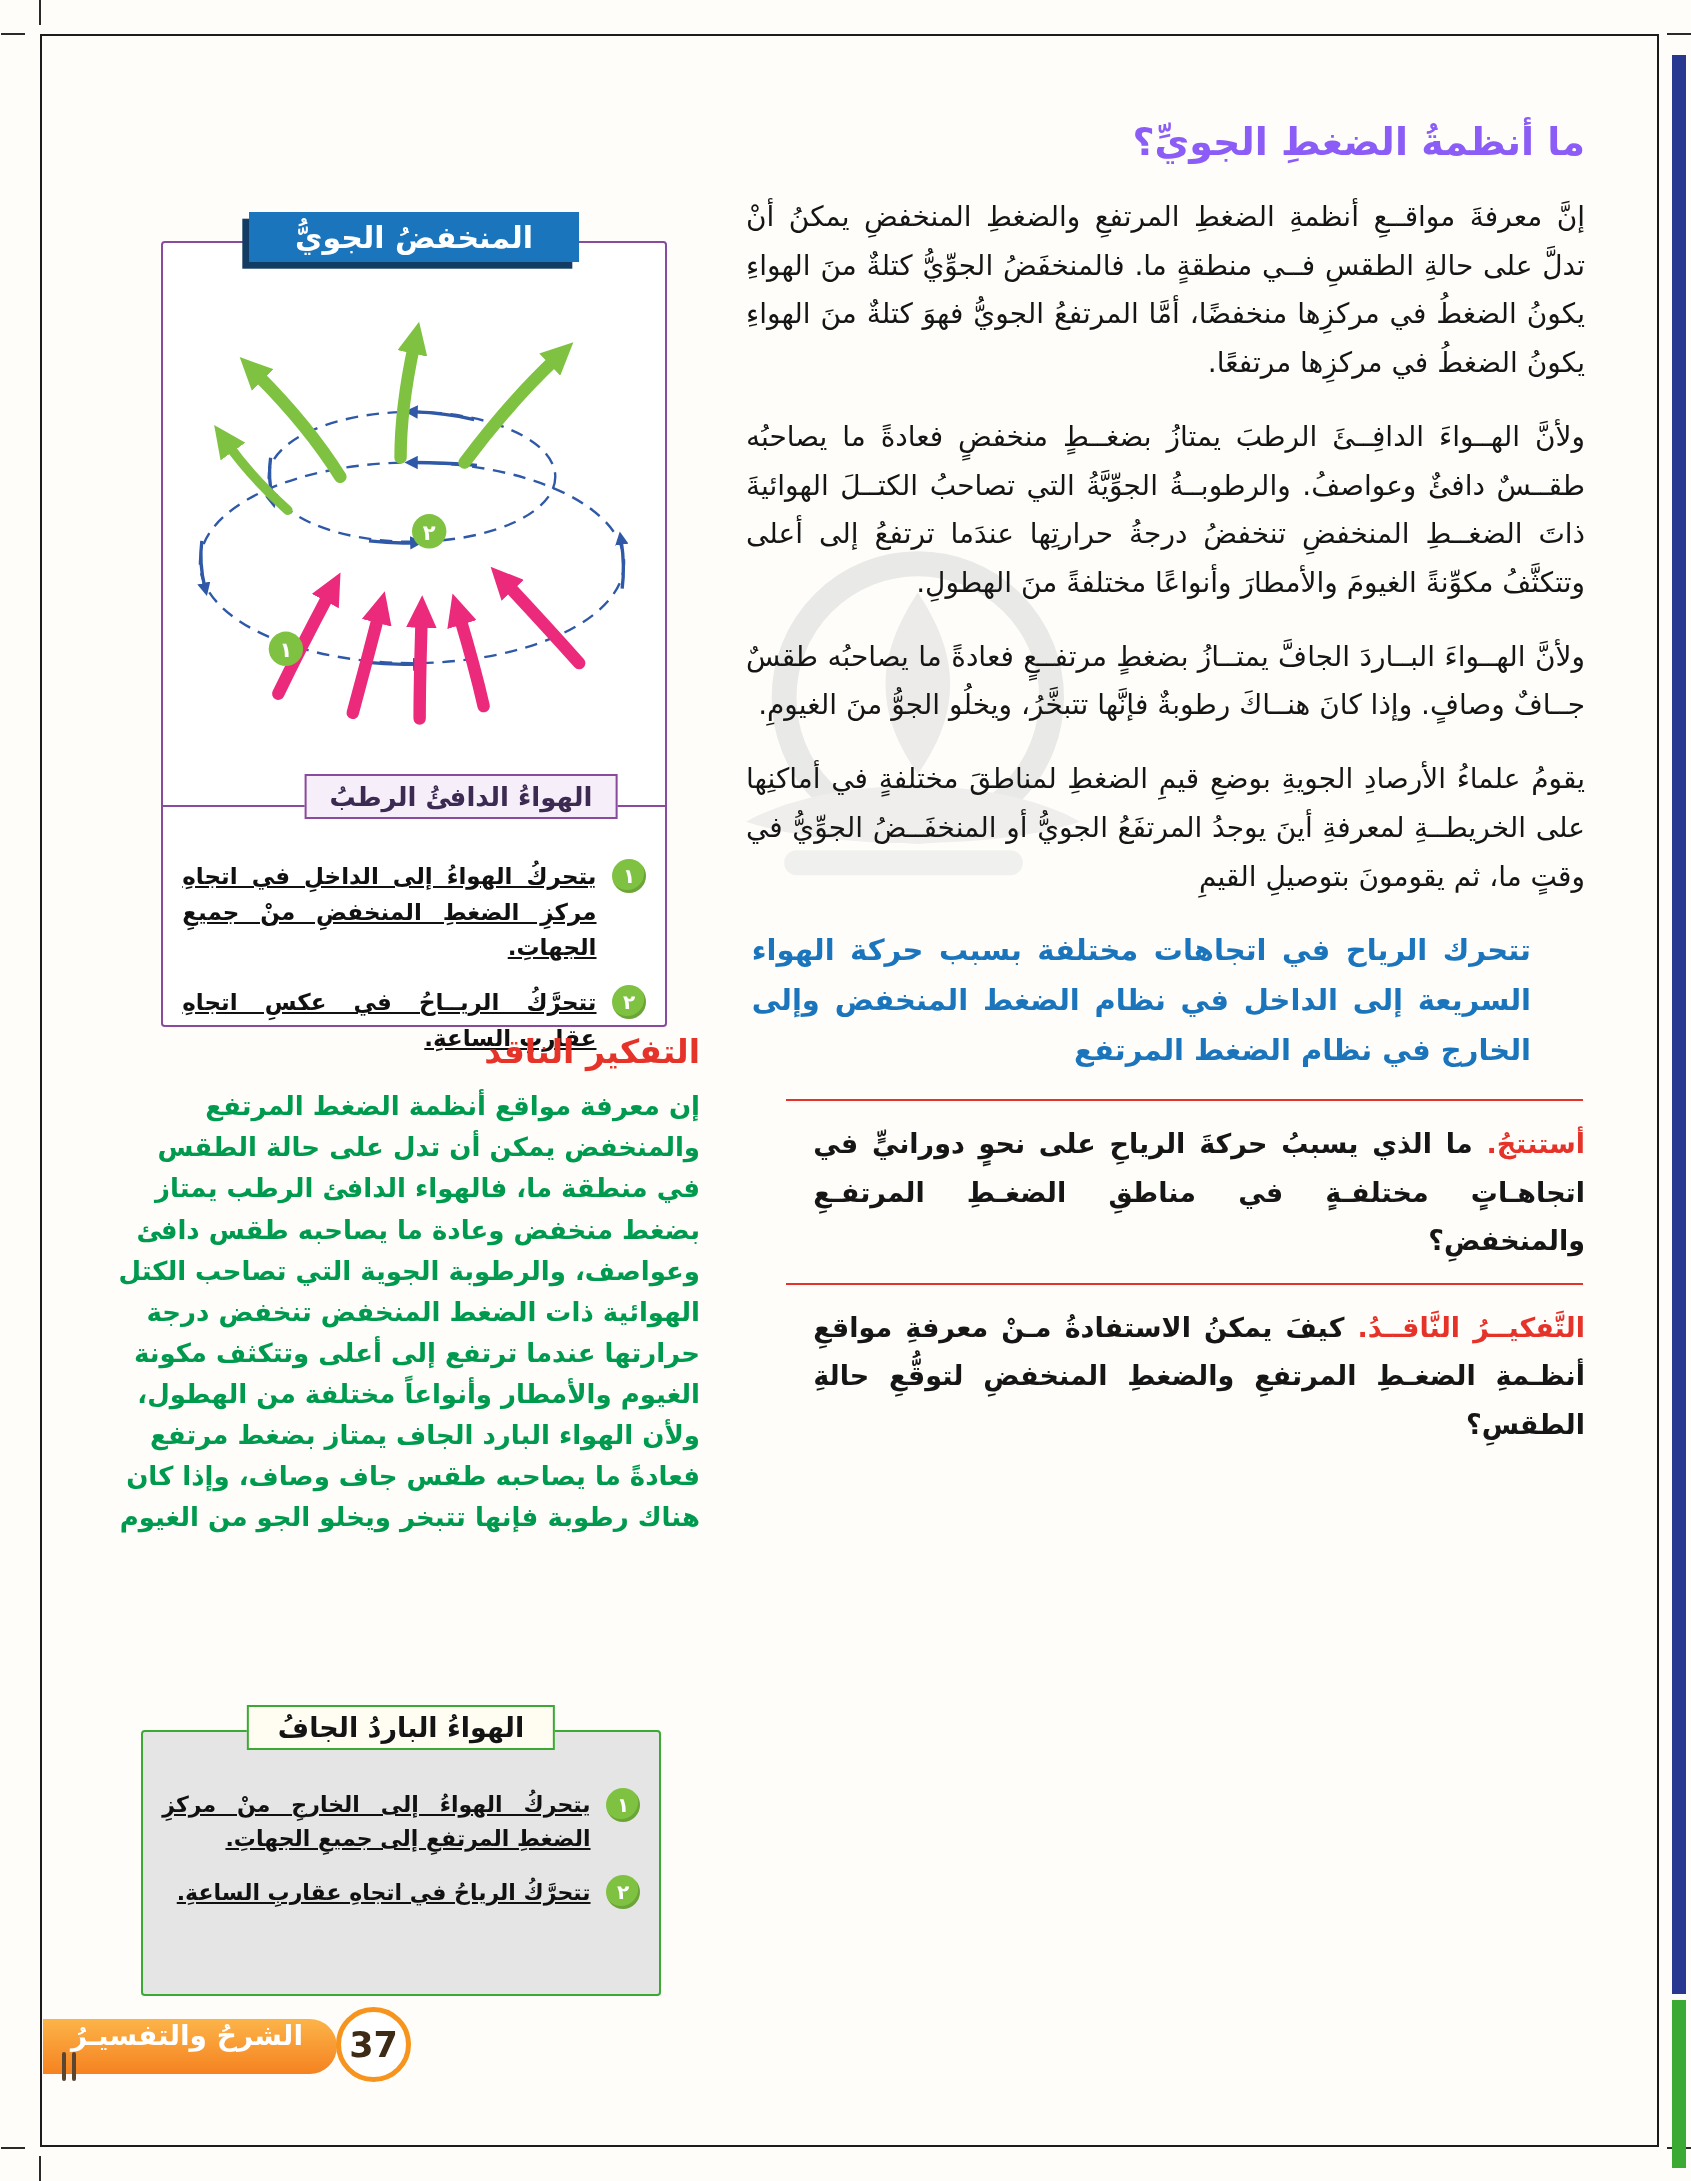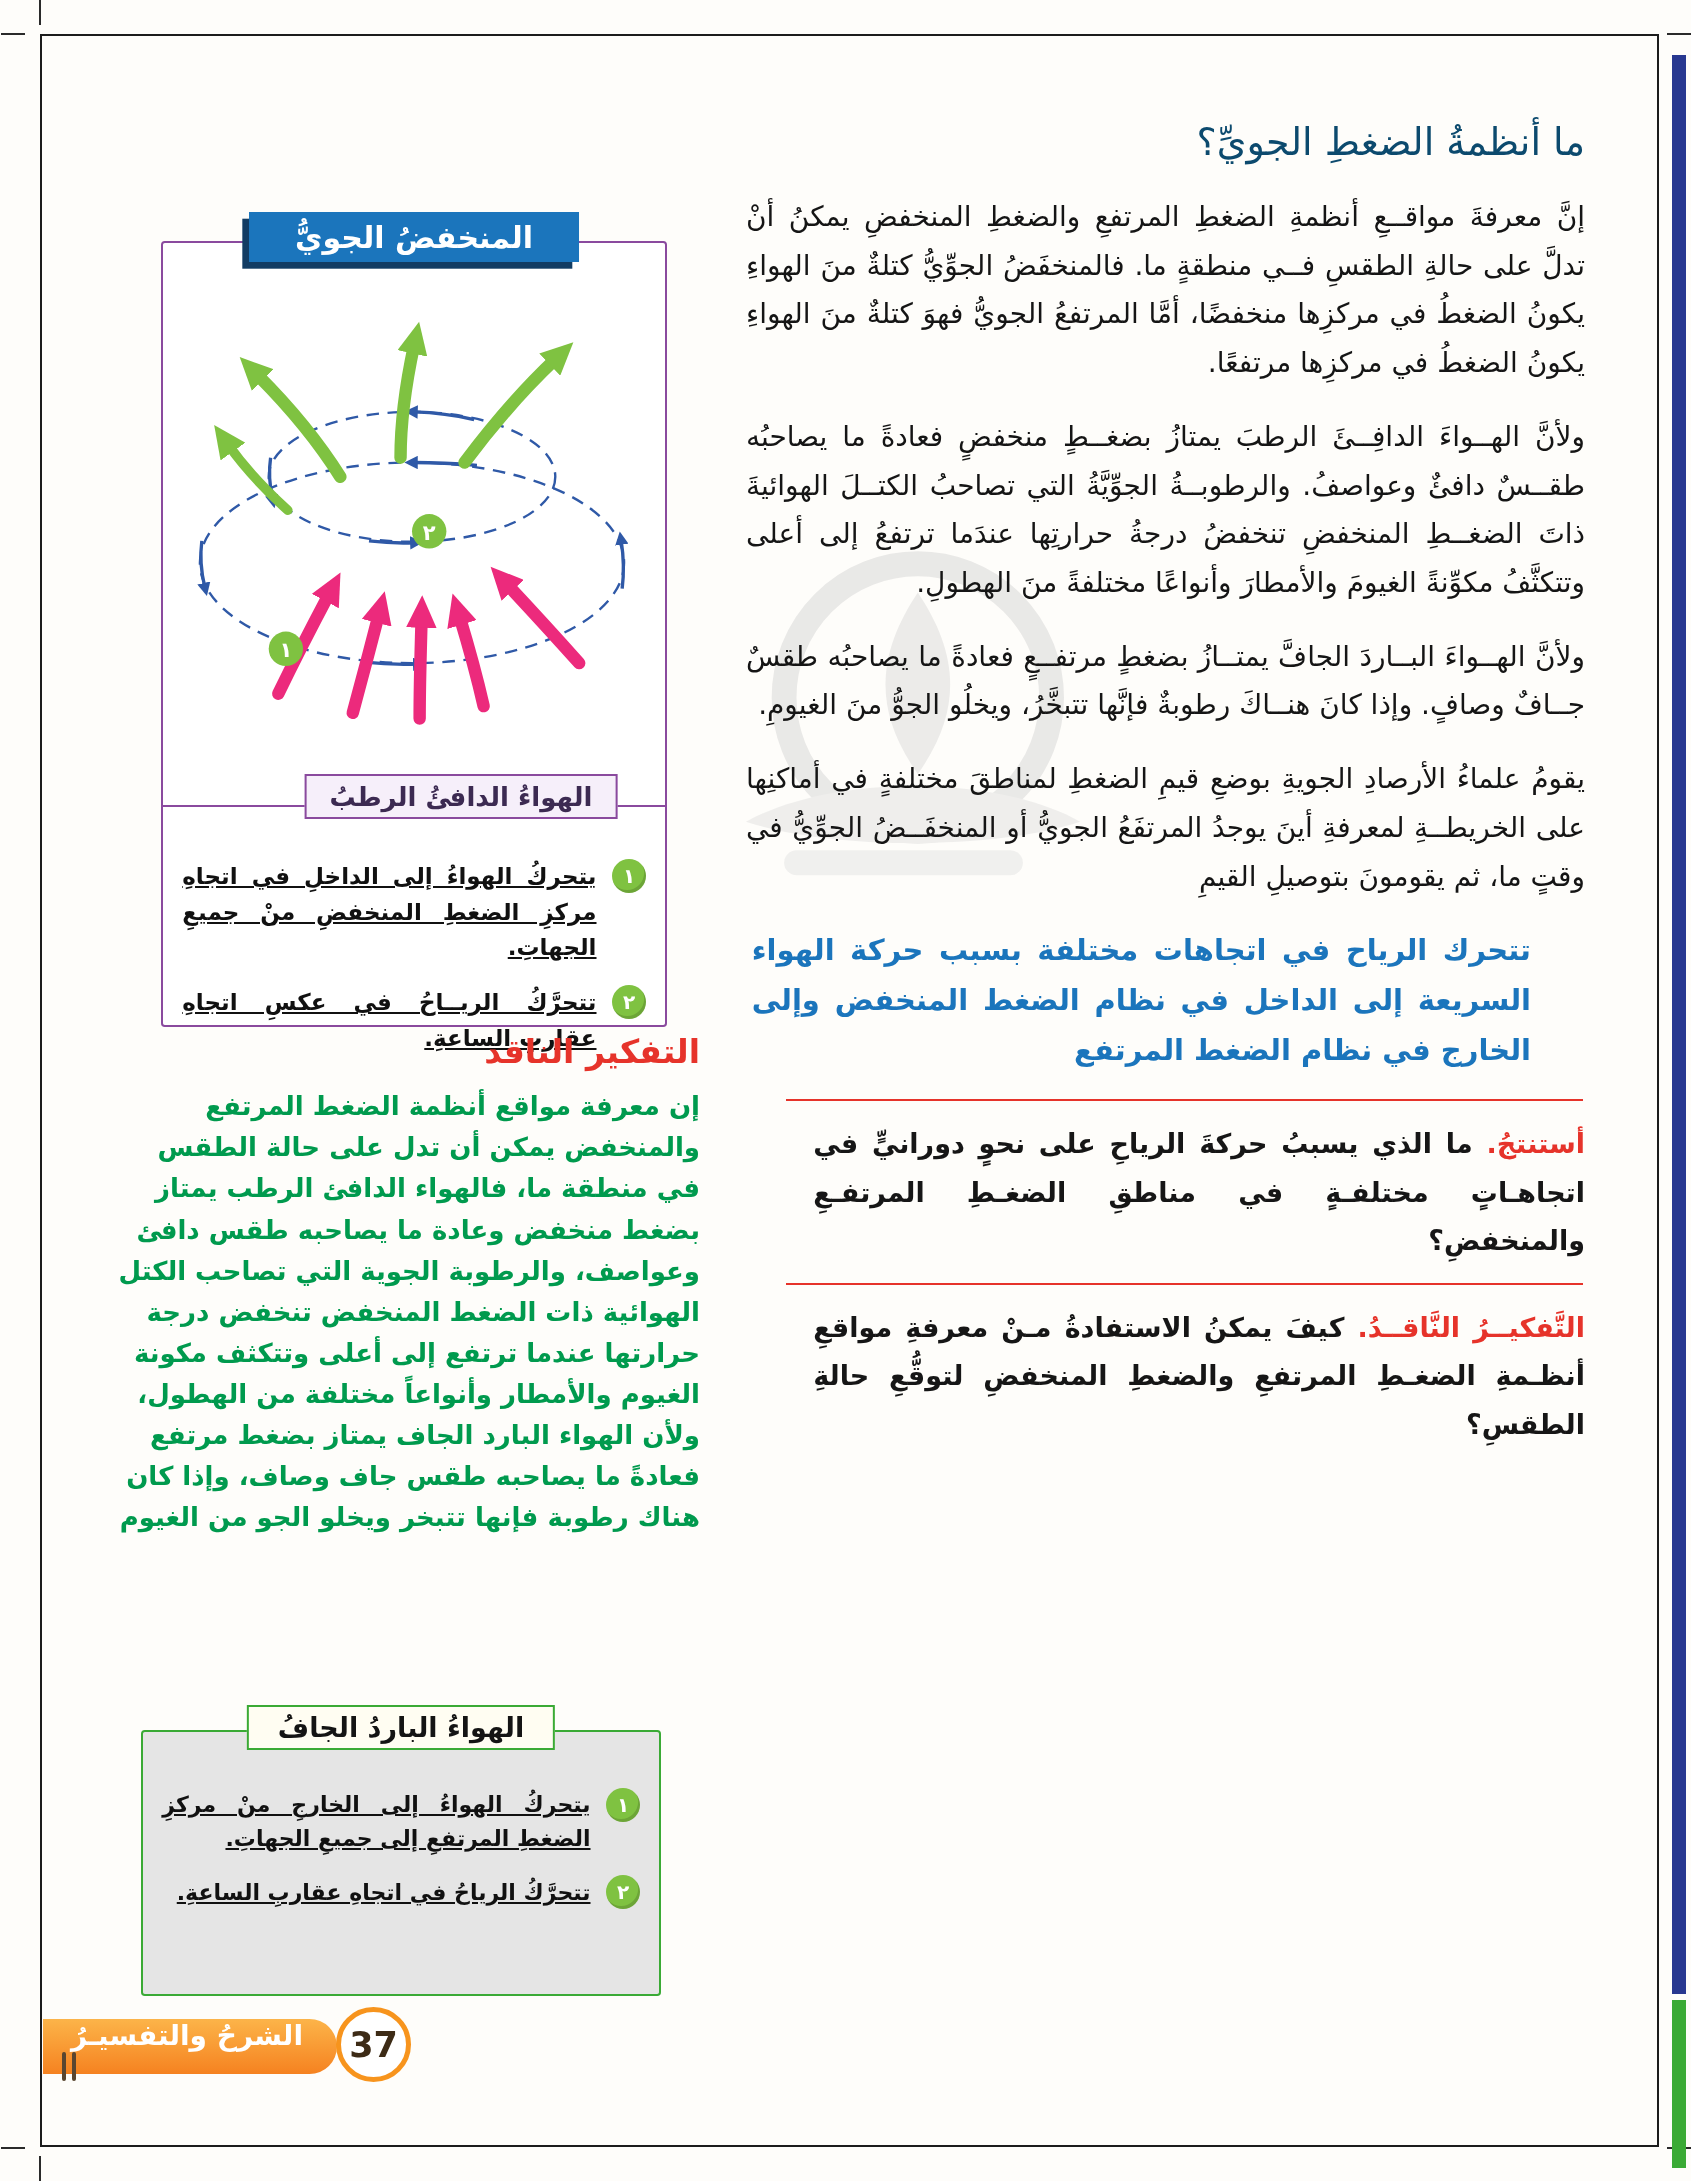--- a/index.html
+++ b/index.html
@@ -14,21 +14,21 @@
   .crop.v{width:1.9px;height:25px;}
   .crop.h{width:25px;height:1.9px;}
   .edge-blue{position:absolute;right:5.7px;top:55px;width:14.3px;height:1939px;background:#283890;}
   .edge-green{position:absolute;right:5.7px;top:2000px;width:14.3px;height:168px;background:#3aaa35;}
 
   
   .watermark{position:absolute;right:564px;top:535px;width:449px;height:411px;opacity:.38;z-index:0;}
 
   
   .col-main{position:absolute;right:107px;top:120px;width:839px;z-index:2;}
-  .title{color:#0c4a6e;font-size:38px;font-weight:400;margin:0 0 29px;}
+  .title{color:#8b5cf6;font-size:38px;font-weight:700;margin:0 0 29px;}
   .body{font-size:28px;line-height:1.74;text-align:justify;color:#151515;margin:0 0 25px;}
   .highlight{color:#1b75bc;font-weight:700;font-size:29px;line-height:1.72;
     margin:7.6px 54px 23px 5.7px;text-align:justify;}
   .red-rule{border:none;border-top:2.9px solid #e6332a;margin:3.8px 1.9px 19px;width:95%;}
   .qa{font-size:27px;font-weight:700;line-height:1.8;margin:0 0 17px;text-align:justify;color:#161616;width:92%;}
   .qa-label{color:#e6332a;}
 
   
   .fig-low{position:absolute;left:161px;top:241px;width:502px;height:782px;
     border:2.9px solid #8a4a9e;border-radius:3.8px;background:#fff;z-index:2;}

